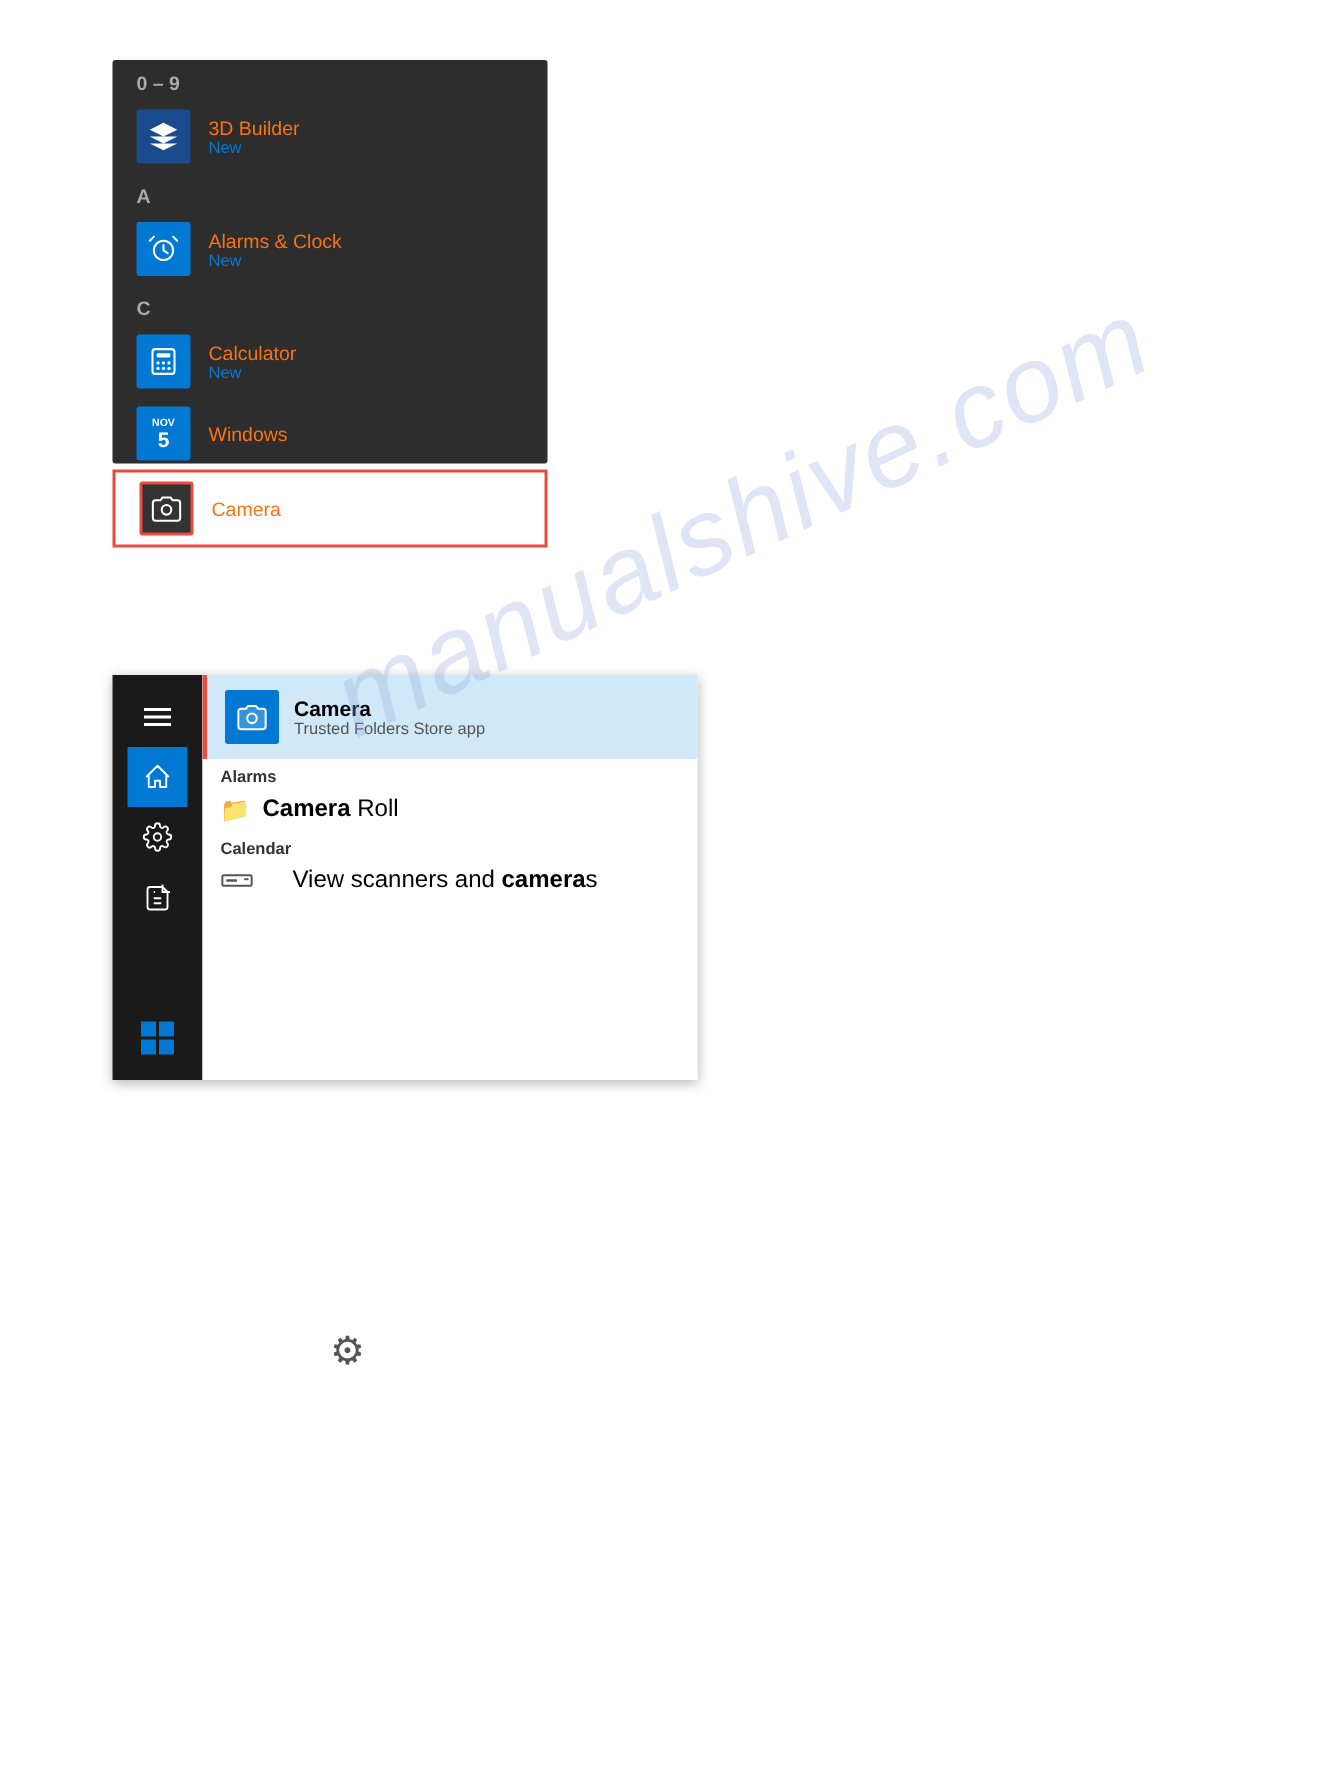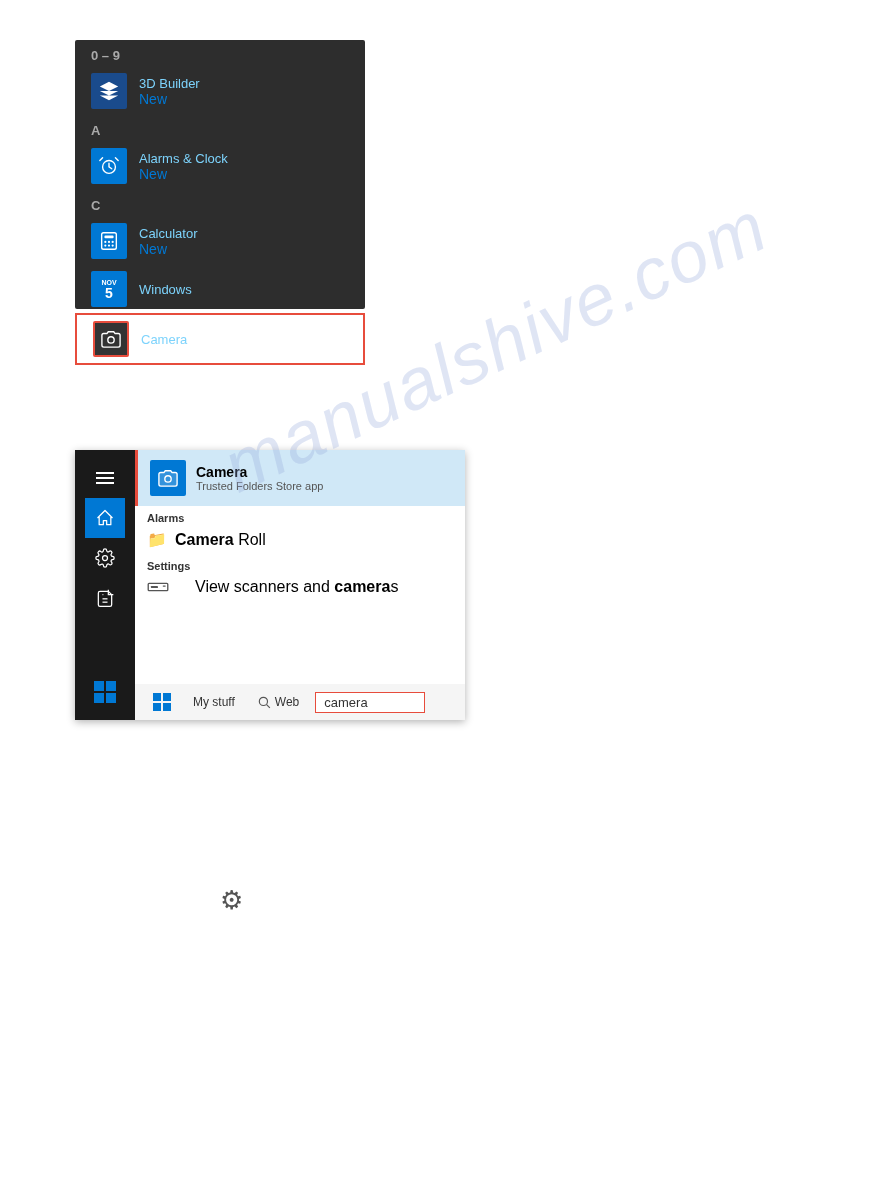--- a/index.html
+++ b/index.html
@@ -50,22 +50,22 @@
       font-size: 18px;
     }
 
     .app-icon.blue { background: #0078d4; }
     .app-icon.dark-blue { background: #1a4b8c; }
     .app-icon.calendar-icon-bg { background: #0078d4; }
     .app-icon.camera-icon-bg { background: #333; border: 2px solid #e74c3c; }
     .app-icon.contact-icon-bg { background: #555; }
 
     .app-text { display: flex; flex-direction: column; }
-    .app-name { color: #7dd3fc; font-size: 13px; }
-    .app-sub { color: #0078d4; font-size: 14px; }
+    .app-name { color: #f97316; font-size: 13px; }
+    .app-sub { color: #0078d4; font-size: 11px; }
 
     .camera-highlighted {
       background: rgba(255,255,255,0.05);
       border: 2px solid #e74c3c;
     }
 
     
     .screenshot2 {
       position: absolute;
       top: 450px;
@@ -417,53 +417,32 @@
     </div>
 
     <div class="search-section-label">Alarms</div>
     <div class="search-folder-item">
       <span class="folder-icon" style="color:#f0a500;">📁</span>
       <span>
         <strong>Camera</strong> Roll
       </span>
     </div>
 
-    <div class="search-section-label">Settings</div>
+    <div class="search-section-label">Calendar</div>
     <div class="search-settings-item">
       <span class="settings-icon-small">
         <svg width="22" height="16" viewBox="0 0 24 18" fill="none">
           <rect x="1" y="5" width="22" height="8" rx="1" stroke="#555" stroke-width="1.5"></rect>
           <rect x="4" y="8" width="8" height="2" fill="#555" rx="0.5"></rect>
           <line x1="18" y1="8" x2="20" y2="8" stroke="#555" stroke-width="1.5" stroke-linecap="round"></line>
         </svg>
       </span>
       <span>View scanners and <strong>camera</strong>s</span>
     </div>
 
-    <div class="search-bottom-bar">
-      <div class="search-tab-btn">
-        <div class="windows-logo-icon" style="width:18px;height:18px;">
-          <span></span>
-            <span></span>
-            <span></span>
-            <span></span>
-        </div>
-      </div>
-      <div class="search-tab-btn">
-        <span>My stuff</span>
-      </div>
-      <div class="search-tab-btn">
-        <svg width="14" height="14" viewBox="0 0 24 24" fill="none" stroke="#555" stroke-width="2">
-          <circle cx="11" cy="11" r="7"></circle>
-            <line x1="16.5" y1="16.5" x2="22" y2="22"></line>
-        </svg>
-        <span>Web</span>
-      </div>
-      <input class="search-input-box" value="camera" readonly="" style="">
-    </div>
   </div>
 </div>
 
 <div class="watermark">
   <div>manualshive.com</div>
 </div>
 
 <div class="bottom-gear">⚙</div>
 
 </body></html>

